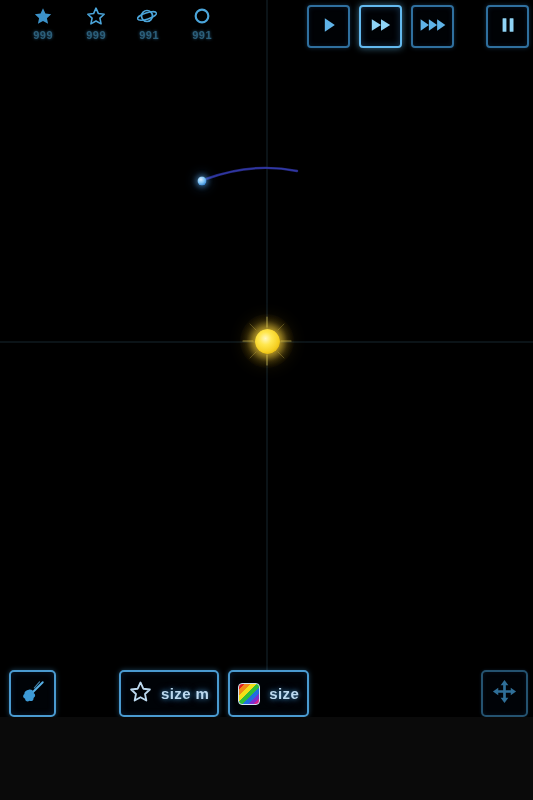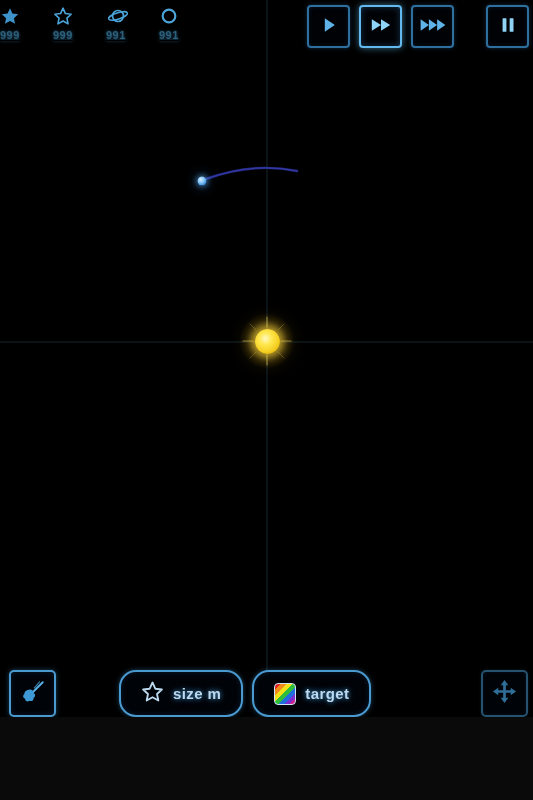--- a/index.html
+++ b/index.html
@@ -104,23 +104,22 @@
   .resource-bar {
     position: absolute;
     left: 0;
     top: 4px;
     display: flex;
   }
   .resource-item {
     width: 53px;
     display: flex;
     flex-direction: column;
-    align-items: flex-start;
+    align-items: flex-end;
     cursor: pointer;
-    text-decoration: underline;
   }
   .resource-icon {
     height: 24px;
     display: flex;
     align-items: center;
     justify-content: center;
   }
   .resource-count {
     margin-top: 1px;
     font-family: "Liberation Sans", sans-serif;
@@ -183,23 +182,22 @@
     justify-content: center;
     box-sizing: border-box;
     cursor: pointer;
     box-shadow: 0 0 5px rgba(70,160,225,0.4),
                 inset 0 0 6px rgba(25,80,140,0.3);
   }
   .tool-btn.square {
     width: 47px;
   }
   .tool-btn.labeled {
-    padding: 0 20px;
+    padding: 0 8px;
     gap: 9px;
-    border-radius: 17px;
   }
   .tool-btn.dim {
     border-color: #24526f;
     box-shadow: 0 0 3px rgba(40,100,150,0.25),
                 inset 0 0 5px rgba(18,55,95,0.25);
   }
   .tool-label {
     font-family: "Liberation Sans", sans-serif;
     font-size: 15px;
     font-weight: bold;
@@ -412,21 +410,21 @@
           <path d="M12 2.6 L14.9 9.1 L21.8 9.9 L16.7 14.6 L18.1 21.4 L12 18 L5.9 21.4 L7.3 14.6 L2.2 9.9 L9.1 9.1 Z" fill="none" stroke="#bcd9ef" stroke-width="1.9" stroke-linejoin="round"></path>
         </svg>
       </span>
       <span class="tool-label">size m</span>
     </div>
 
     <div style="width:9px;"></div>
 
     <div class="tool-btn labeled">
       <span class="rainbow-swatch"></span>
-      <span class="tool-label">target</span>
+      <span class="tool-label">size</span>
     </div>
 
     <div style="width:10px;"></div>
 
 
     <div class="spacer-flex"></div>
 
     <div class="tool-btn square dim">
       <span>
         <svg width="27" height="27" viewBox="0 0 28 28">

